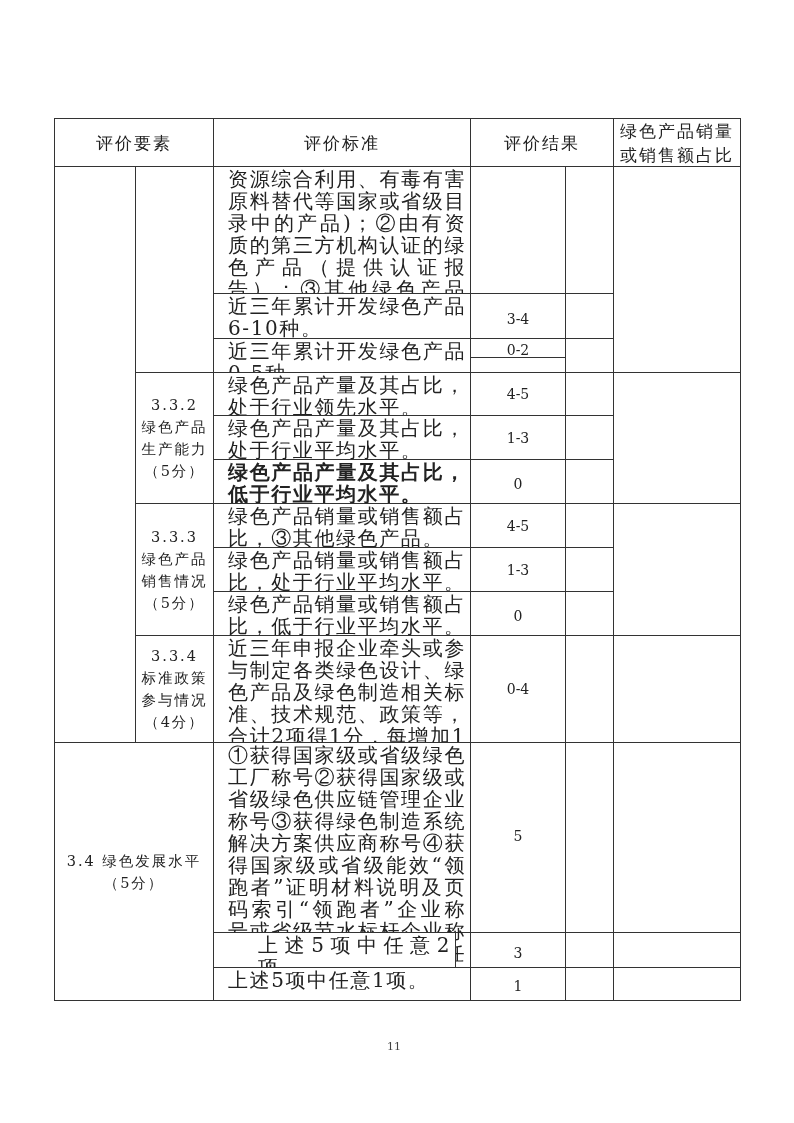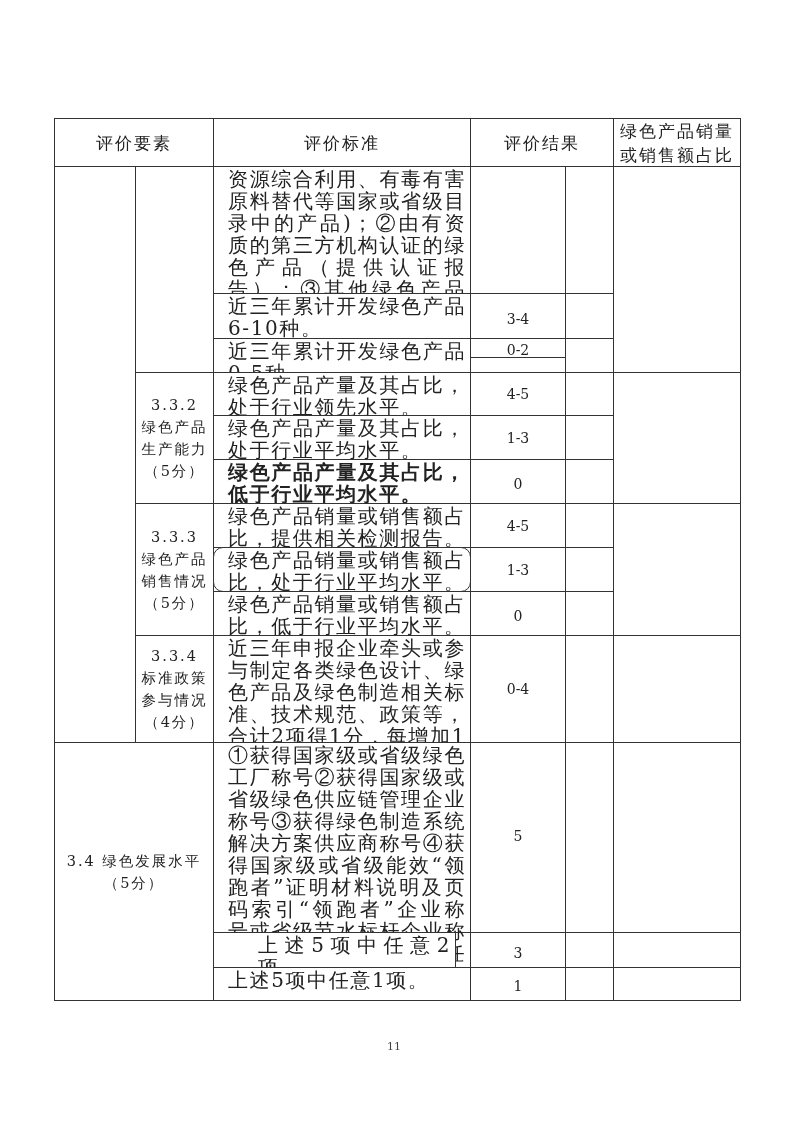--- a/index.html
+++ b/index.html
@@ -55,22 +55,22 @@
   <span>3.4 绿色发展水平</span>
   <span>（5分）</span>
 </div>
 
 <div class="cell txt" style="left:213px;top:166px;width:258px;height:128px;"><span>资源综合利用、有毒有害原料替代等国家或省级目录中的产品)；②由有资质的第三方机构认证的绿色产品（提供认证报告）；③其他绿色产品（提供相关检测报告）。)</span></div>
 <div class="cell txt" style="left:213px;top:293px;width:258px;height:46px;"><span>近三年累计开发绿色产品6-10种。</span></div>
 <div class="cell txt" style="left:213px;top:338px;width:258px;height:35px;"><span>近三年累计开发绿色产品0-5种。</span></div>
 <div class="cell txt" style="left:213px;top:372px;width:258px;height:44px;"><span>绿色产品产量及其占比，处于行业领先水平。</span></div>
 <div class="cell txt" style="left:213px;top:415px;width:258px;height:45px;"><span>绿色产品产量及其占比，处于行业平均水平。</span></div>
 <div class="cell txt" style="left:213px;top:459px;width:258px;height:45px;font-weight:bold;"><span>绿色产品产量及其占比，低于行业平均水平。</span></div>
-<div class="cell txt" style="left:213px;top:503px;width:258px;height:45px;"><span>绿色产品销量或销售额占比，提供相关检测报告。</span></div>
-<div class="cell txt" style="left:213px;top:547px;width:258px;height:45px;border-radius:10px;"><span>绿色产品销量或销售额占比，处于行业平均水平。</span></div>
+<div class="cell txt" style="left:213px;top:503px;width:258px;height:45px;"><span>绿色产品销量或销售额占比，③其他绿色产品。</span></div>
+<div class="cell txt" style="left:213px;top:547px;width:258px;height:45px;"><span>绿色产品销量或销售额占比，处于行业平均水平。</span></div>
 <div class="cell txt" style="left:213px;top:591px;width:258px;height:45px;"><span>绿色产品销量或销售额占比，低于行业平均水平。</span></div>
 <div class="cell txt" style="left:213px;top:635px;width:258px;height:108px;"><span>近三年申报企业牵头或参与制定各类绿色设计、绿色产品及绿色制造相关标准、技术规范、政策等，合计2项得1分，每增加1项加1分，满分得4分（5个）。</span></div>
 <div class="cell txt" style="left:213px;top:742px;width:258px;height:191px;"><span>①获得国家级或省级绿色工厂称号②获得国家级或省级绿色供应链管理企业称号③获得绿色制造系统解决方案供应商称号④获得国家级或省级能效“领跑者”证明材料说明及页码索引“领跑者”企业称号或省级节水标杆企业称号。拥有上述5项中的任意3项及以上。</span></div>
 <div class="cell txt" style="left:213px;top:932px;width:243px;height:36px;padding-left:44px;"><span>上述5项中任意2项。</span></div>
 <div class="cell txt" style="left:213px;top:967px;width:258px;height:34px;"><span>上述5项中任意1项。</span></div>
 
 <div class="cell center num" style="left:470px;top:166px;width:96px;height:128px;">
     <span></span>
   </div>
 <div class="cell center num" style="left:470px;top:293px;width:96px;height:46px;padding-top:6px;">

